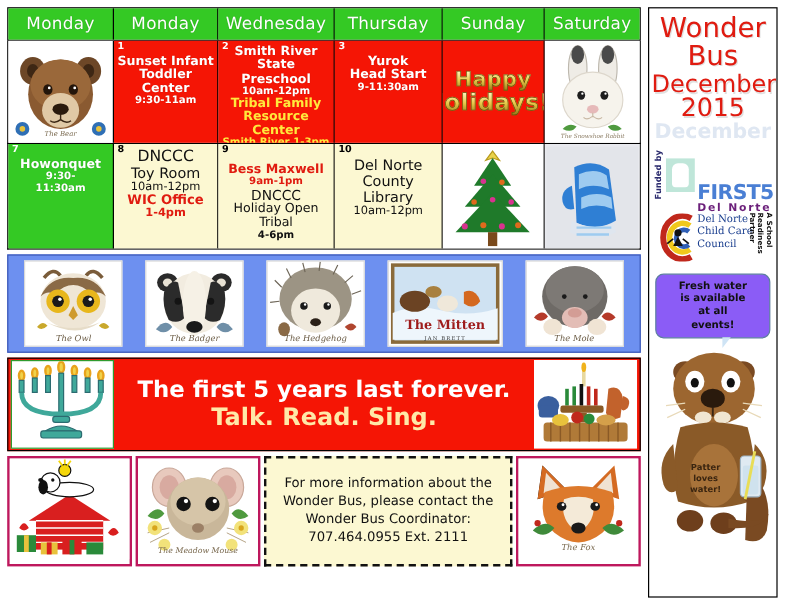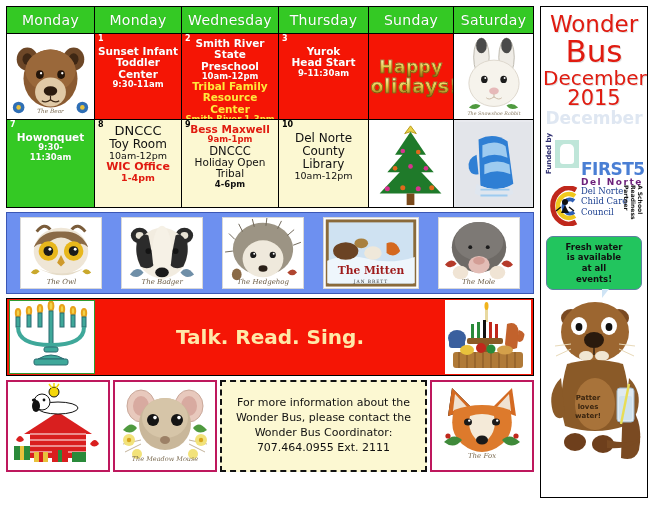--- a/index.html
+++ b/index.html
@@ -75,40 +75,40 @@
            display:flex;align-items:center;justify-content:center;text-align:center;padding:4px;}
   .infobox p{margin:0;color:#111;font-size:11px;line-height:1.35;}
 
   
   .side{position:absolute;left:540px;top:6px;width:108px;height:492px;border:1px solid #000;
         box-sizing:border-box;background:#fff;overflow:hidden;}
   .wb-title{padding:6px 2px 2px;text-align:center;color:#e01b10;font-weight:normal;line-height:1.02;
             text-shadow:1px 1px 0 rgba(0,0,0,.12);}
   .wb-title .l{display:block;}
   .wb-w{font-size:23px;}
-  .wb-b{font-size:31px;}
+  .wb-b{font-size:23px;}
   .wb-d{font-size:20px;}
   .wb-y{font-size:21px;}
   .ghost{text-align:center;color:#dfe7f2;font-size:17px;font-weight:bold;margin-top:-4px;}
 
   .f5{position:relative;margin:2px 4px 0 4px;height:48px;display:flex;align-items:center;}
   .f5 .vert{writing-mode:vertical-rl;transform:rotate(180deg);font-size:7px;font-weight:bold;color:#2b2b6e;margin-right:2px;}
   .f5 .hand{width:24px;height:28px;background:#bfe6d9;position:relative;flex:none;margin-right:2px;}
   .f5 .hand:after{content:"";position:absolute;left:5px;top:4px;width:14px;height:20px;background:#fff;border-radius:5px 5px 3px 3px;}
   .f5 .txt{line-height:1;}
   .f5 .first5{font-size:17px;font-weight:bold;color:#4a7fd4;letter-spacing:-.5px;margin-top:40px;}
   .f5 .dn{font-size:9px;font-weight:bold;color:#6b1f7a;letter-spacing:1.5px;}
 
   .dnccc{position:relative;margin:4px 2px 0 2px;height:52px;}
   .dnccc .rainbow{position:absolute;left:2px;top:4px;width:34px;height:40px;}
   .dnccc .name{position:absolute;left:38px;top:4px;font-family:"DejaVu Serif",serif;font-size:8.5px;
                color:#1b3f8f;line-height:1.25;}
   .dnccc .partner{position:absolute;right:1px;top:3px;writing-mode:vertical-rl;font-size:6px;color:#111;font-weight:bold;}
 
-  .bubble{position:relative;margin:2px 5px 0 5px;background:#22c55e;border:1px solid #5d7fa0;border-radius:7px;
+  .bubble{position:relative;margin:2px 5px 0 5px;background:#8b5cf6;border:1px solid #5d7fa0;border-radius:7px;
           padding:5px 16px;text-align:center;font-size:8.5px;font-weight:bold;color:#111;line-height:1.25;}
   .bubble:after{content:"";position:absolute;left:58%;bottom:-9px;border-width:9px 7px 0 0;border-style:solid;
                 border-color:#cfe4f5 transparent transparent transparent;}
 
   .beaver{position:relative;margin-top:2px;height:172px;}
 </style>
 </head>
 <body>
 
 <div class="page">
@@ -211,21 +211,21 @@
         <span class="daynum dn-k">8</span>
         <div class="ev big t-black" style="margin-top:2px">DNCCC</div>
         <div class="ev ev-l t-black" style="font-size:12px">Toy Room</div>
         <div class="ev ev-m t-black">10am-12pm</div>
         <div class="ev ev-l t-red" style="font-size:11px">WIC Office</div>
         <div class="ev ev-m t-red">1-4pm</div>
       </div>
 
       <div class="cell c-cream" style="width:97px">
         <span class="daynum dn-k">9</span>
-        <div class="ev ev-l t-red" style="margin-top:2px">Bess Maxwell</div>
+        <div class="ev ev-l t-red" style="margin-top:14px">Bess Maxwell</div>
         <div class="ev ev-s t-red">9am-1pm</div>
         <div class="ev ev-l t-black" style="font-size:11.5px">DNCCC</div>
         <div class="ev ev-l t-black">Holiday Open</div>
         <div class="ev ev-l t-black">Tribal</div>
         <div class="ev ev-s t-black">4-6pm</div>
       </div>
 
       <div class="cell c-cream" style="width:90px">
         <span class="daynum dn-k">10</span>
         <div class="ev ev-l t-black" style="margin-top:10px;font-size:12px">Del Norte</div>
@@ -375,20 +375,21 @@
               <rect x="61" y="14" width="4" height="12"></rect>
             <rect x="72" y="16" width="4" height="10"></rect>
             <path d="M8 26 q0 18 33 18 q33 0 33 -18" fill="none" stroke="#3fa89a" stroke-width="4"></path>
             <rect x="34" y="46" width="14" height="5" rx="2"></rect>
             <path d="M28 58 q13 -8 26 0 z"></path>
             <rect x="24" y="58" width="34" height="6" rx="2"></rect>
           </g>
         </svg>
       </div>
       <div class="ban-txt">
+        <div class="sl1">The first 5 years last forever.</div>
         <div class="sl2">Talk. Read. Sing.</div>
       </div>
       <div class="ban-pic2">
         <svg width="86" height="74" viewBox="0 0 86 74">
           <rect width="86" height="74" fill="#ffffff"></rect>
           <rect x="40" y="8" width="3" height="14" fill="#e8d9a0"></rect>
           <ellipse cx="41.5" cy="6" rx="2" ry="4" fill="#f0b31c"></ellipse>
           <g>
             <rect x="26" y="24" width="3" height="14" fill="#2a8a3a"></rect>
             <rect x="32" y="22" width="3" height="16" fill="#2a8a3a"></rect>

